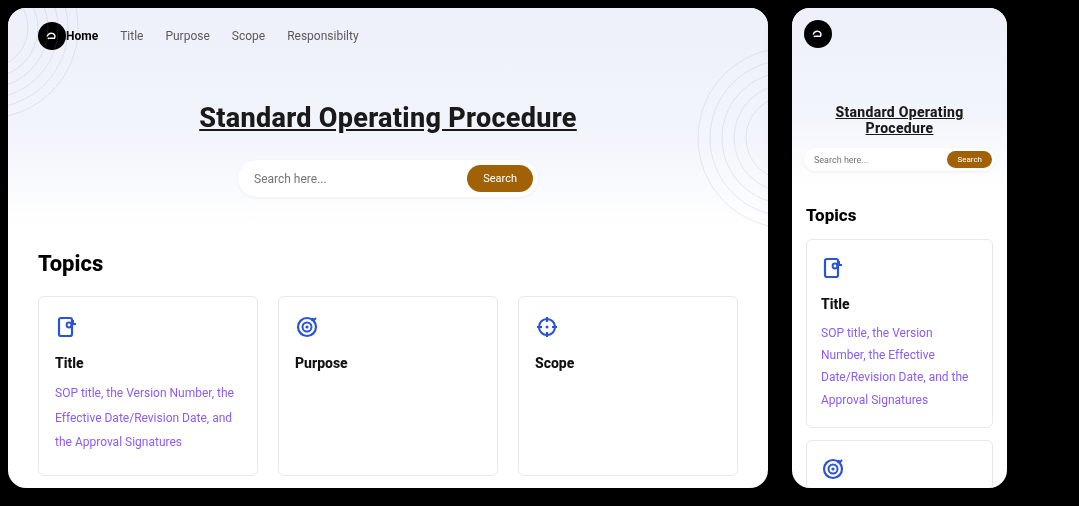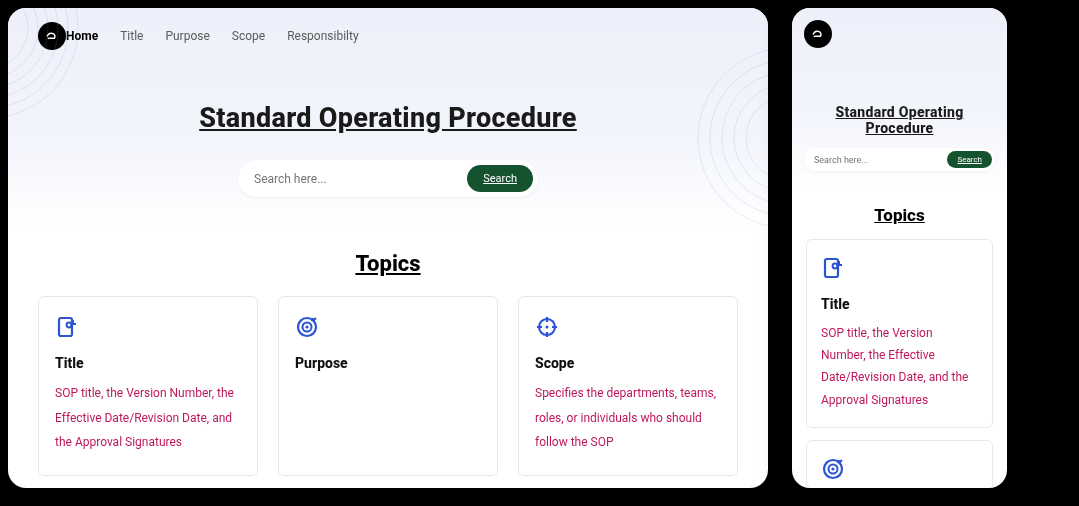--- a/index.html
+++ b/index.html
@@ -13,28 +13,28 @@
 .hero { background:linear-gradient(180deg,#edf0fa 0%, #f3f5fc 60%, #fff 100%); position:relative; padding-bottom:30px; overflow:hidden; }
 .desktop .header { display:flex; align-items:center; justify-content:flex-start; padding:14px 30px; }
 .logo { width:28px; height:28px; border-radius:50%; background:#000; display:flex; align-items:center; justify-content:center; color:#fff; flex-shrink:0; }
 .nav { display:flex; gap:22px; }
 .nav-item { font-size:12px; color:#5a5a5a; cursor:pointer; }
 .nav-item.active { color:#000; font-weight:700; }
 .hero-main { text-align:center; padding-top:38px; }
 .hero-title { font-size:27px; font-weight:800; color:#1a1a1a; letter-spacing:.3px;text-decoration:underline; }
 .search-wrap { margin:26px auto 0; width:300px; background:#fff; border-radius:999px; display:flex; align-items:center; padding:5px 5px 5px 16px; box-shadow:0 1px 3px rgba(0,0,0,.06); }
 .search-input { border:none; outline:none; flex:1; font-size:12px; color:#999; background:transparent; }
-.search-btn { background:#14532d; color:#fff; border:none; border-radius:999px; padding:7px 16px; font-size:11px; cursor:pointer;text-decoration:underline; }
+.search-btn { background:#a16207; color:#fff; border:none; border-radius:999px; padding:7px 16px; font-size:11px; cursor:pointer; }
 .topics { padding:24px 30px 20px; }
-.topics-title { text-align:center; font-size:22px; font-weight:800; margin-bottom:20px;text-decoration:underline; }
+.topics-title { font-size:22px; font-weight:800; margin-bottom:20px; }
 .cards { display:flex; gap:20px; }
 .card { flex:1; border:1px solid #e6e8ee; border-radius:6px; padding:18px 16px 20px; }
 .card-icon { color:#2b53d6; margin-bottom:12px; }
 .card-title { font-size:14px; font-weight:800; margin-bottom:10px; color:#111; }
-.card-desc { font-size:12px; line-height:2.05; color:#be185d; }
+.card-desc { font-size:12px; line-height:2.05; color:#8b5cf6; }
 
 .mobile .hero { padding:12px 12px 18px; }
 .mobile .hero-title { font-size:14px; font-weight:800; margin-top:18px; }
 .mobile .search-wrap { width:100%; margin-top:12px; padding:3px 3px 3px 10px; }
 .mobile .search-input { font-size:9px; }
 .mobile .search-btn { font-size:8px; padding:4px 10px; }
 .mobile .topics { padding:16px 14px; }
 .mobile .topics-title { font-size:17px; margin-bottom:14px; }
 .mobile .cards { flex-direction:column; gap:12px; }
 .mobile .card { padding:16px 14px; }
@@ -117,21 +117,20 @@
       </div>
       <div class="card">
         <div class="card-icon">
           <svg width="24" height="24" viewBox="0 0 24 24" fill="none">
               <circle cx="12" cy="12" r="8" stroke="#2b53d6" stroke-width="2.2"></circle>
               <path d="M12 2v5M12 17v5M2 12h5M17 12h5" stroke="#2b53d6" stroke-width="2.2"></path>
               <circle cx="12" cy="12" r="1.5" fill="#2b53d6"></circle>
             </svg>
         </div>
         <div class="card-title">Scope</div>
-        <div class="card-desc">Specifies the departments, teams, roles, or individuals who should follow the SOP</div>
       </div>
     </div>
   </div>
 </div>
 
 <div class="device mobile">
   <div class="hero">
     <div class="logo">
       <svg width="14" height="14" viewBox="0 0 24 24" fill="none">
           <path d="M4 12c2-4 6-6 10-4 3 1.5 4 5 2 8H8" stroke="#fff" stroke-width="2.5" stroke-linecap="round"></path>

